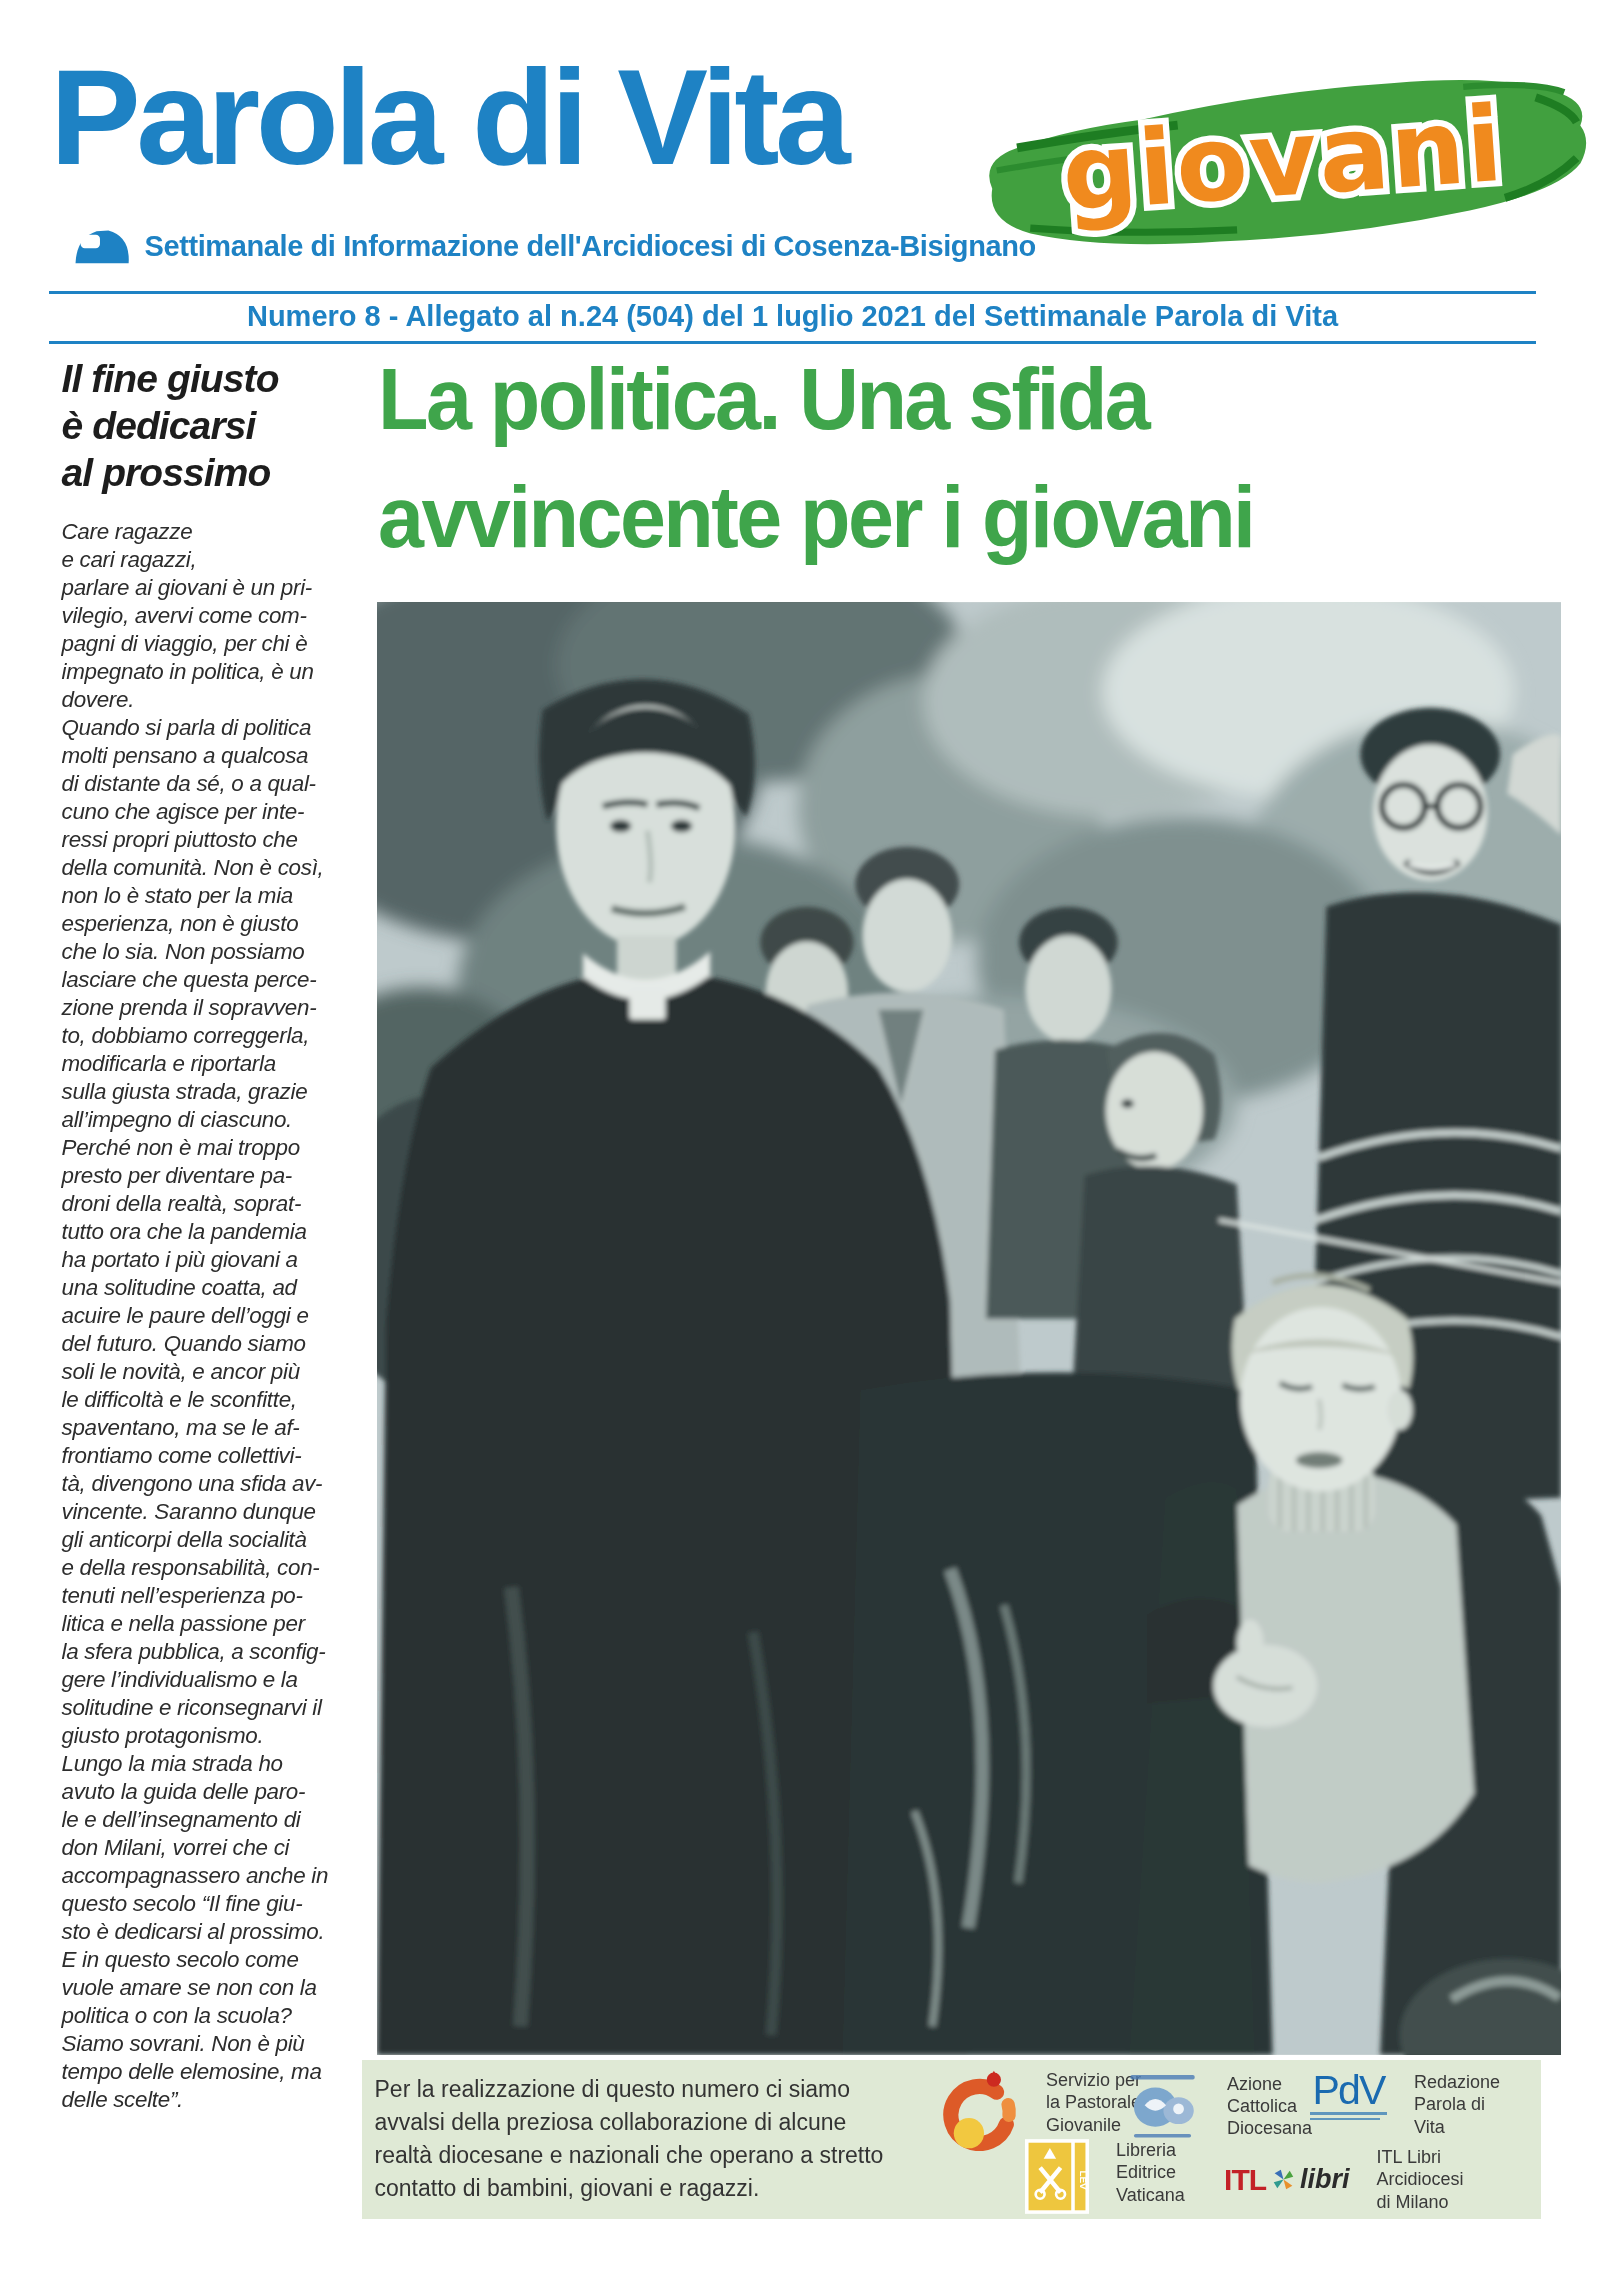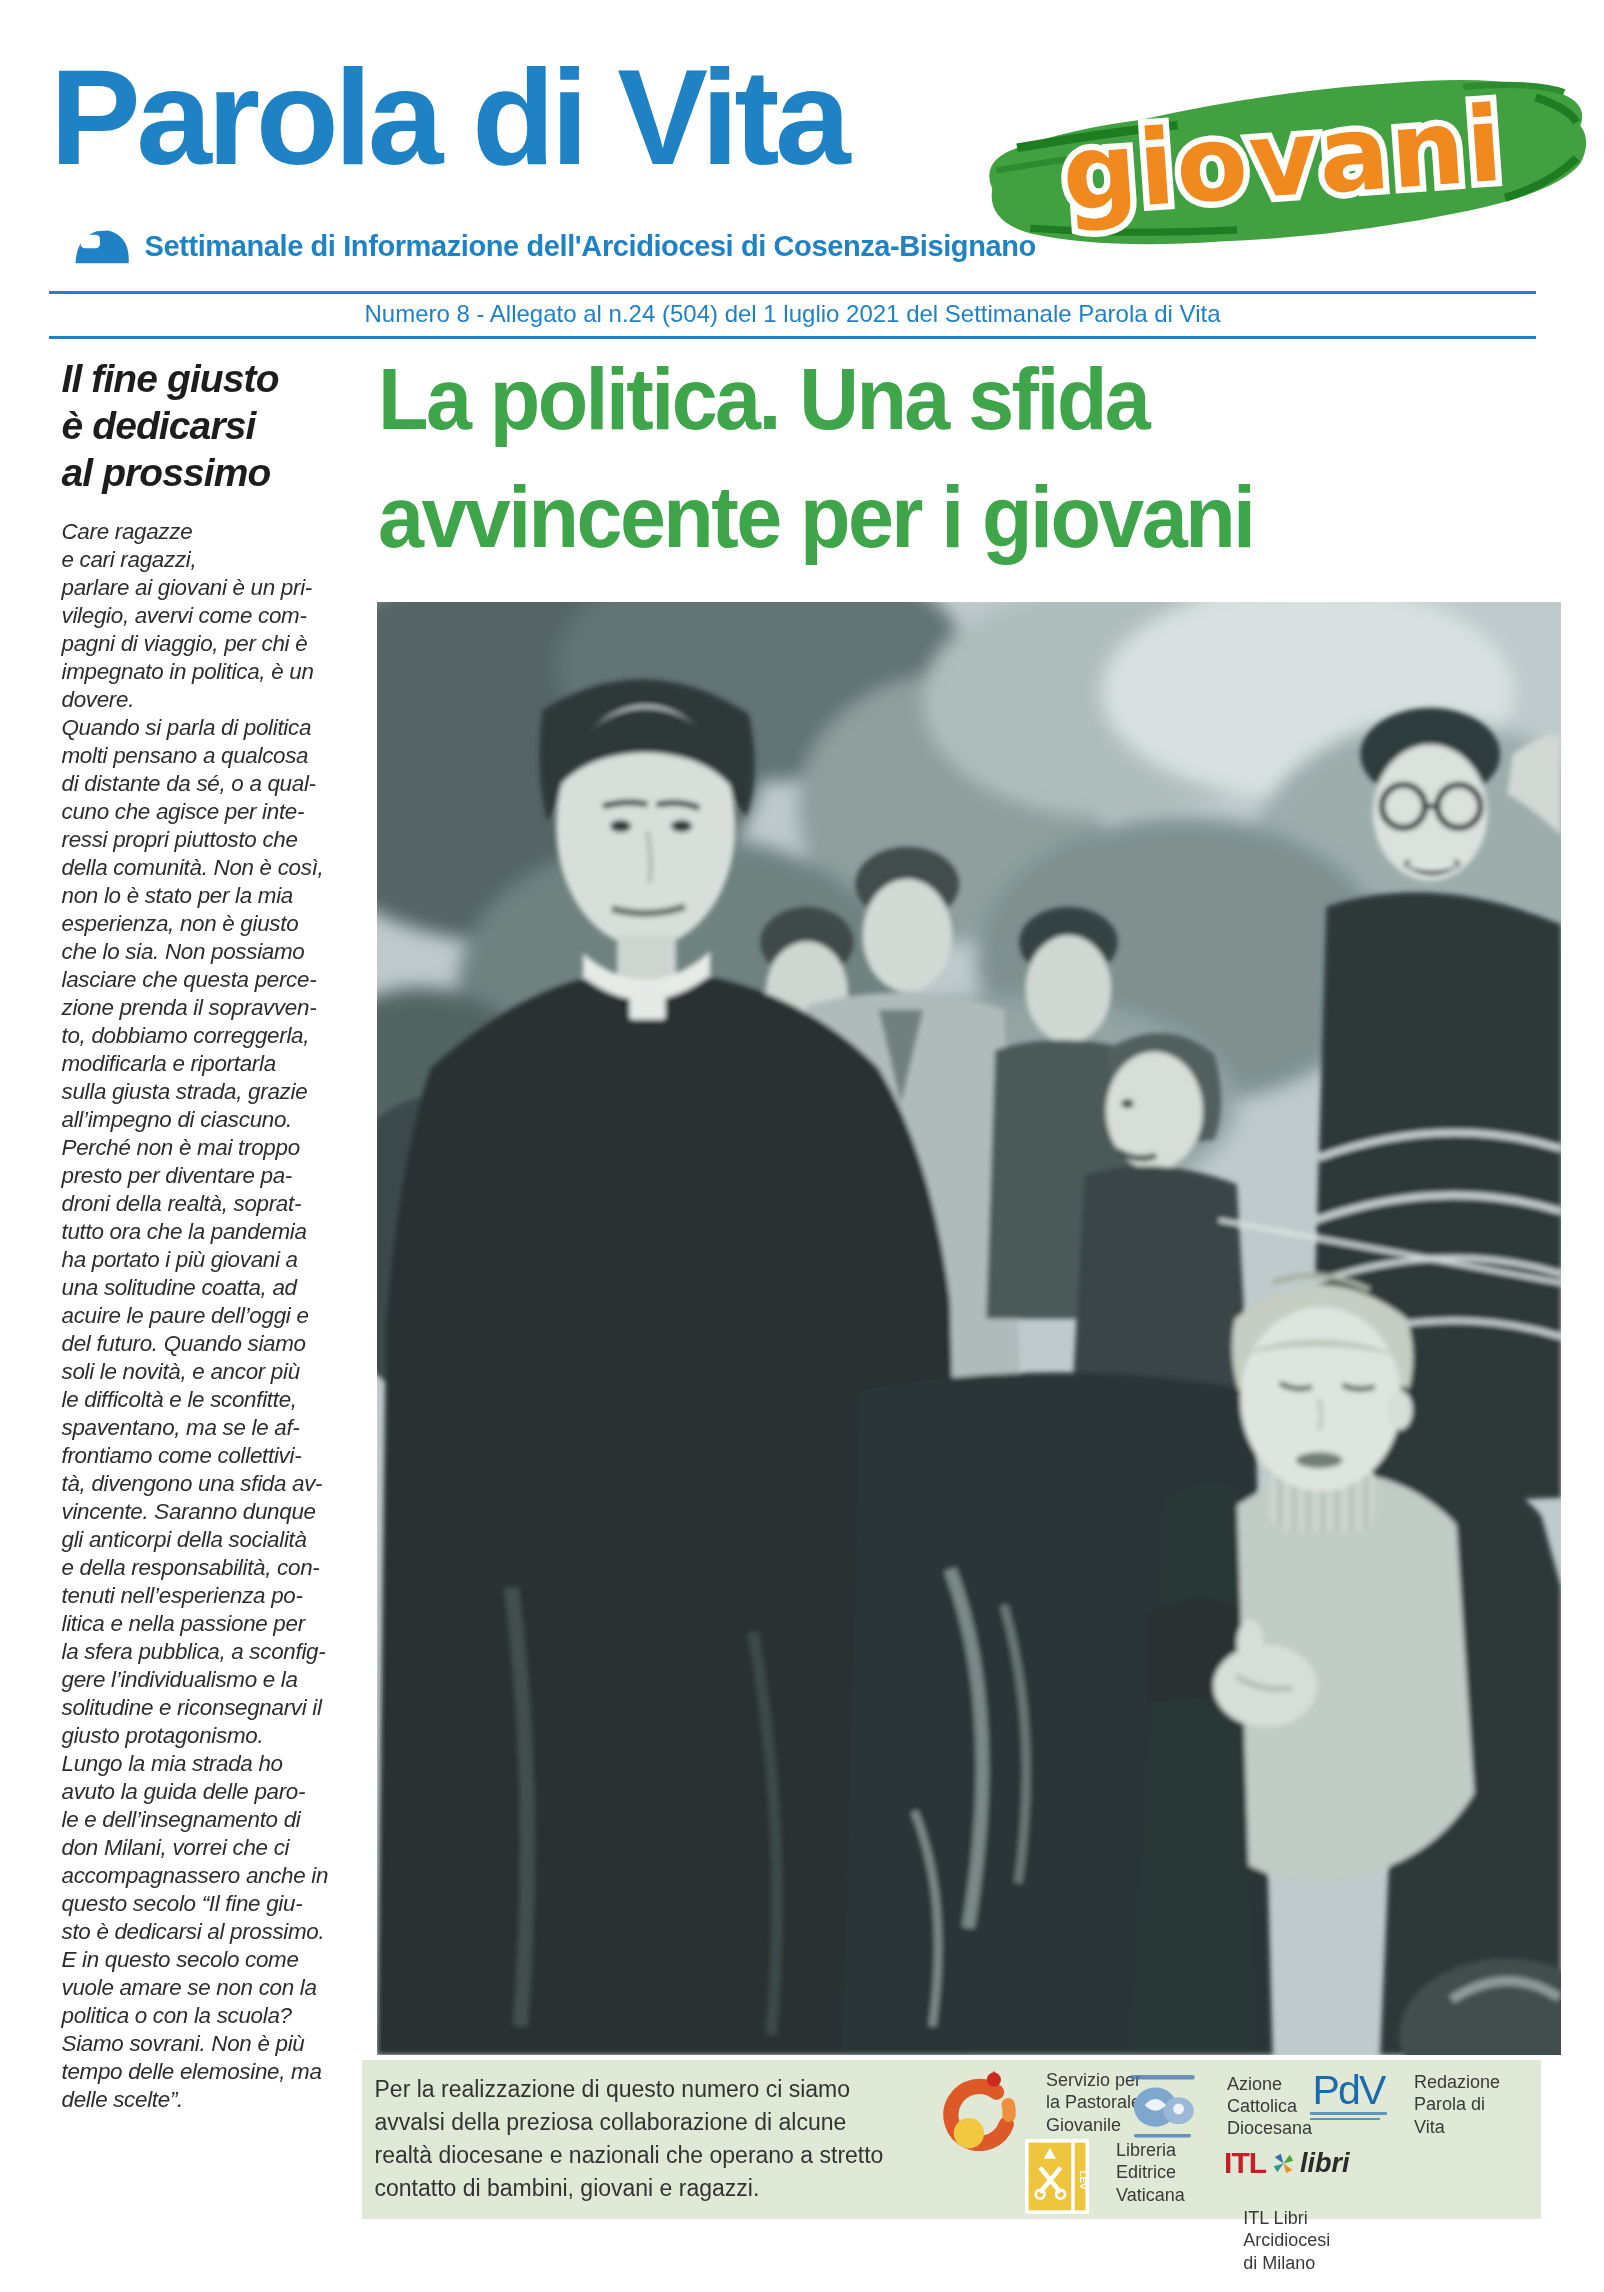--- a/index.html
+++ b/index.html
@@ -8,21 +8,21 @@
   .preline{white-space:pre-line;}
 
   
   .logo{position:absolute;left:50px;top:36px;margin:0;font-size:136px;line-height:1.2;
         font-weight:bold;letter-spacing:-4.5px;color:#1e82c4;z-index:3;}
   .brush{position:absolute;left:964px;top:47px;width:639px;height:217px;z-index:2;}
   .subtitle-row{position:absolute;left:73px;top:226px;display:flex;align-items:center;gap:12.5px;z-index:4;}
   .subtitle{font-size:29px;font-weight:bold;color:#1e82c4;letter-spacing:-0.4px;}
   .issue-bar{position:absolute;left:49px;top:291px;width:1487px;border-top:3.6px solid #1e82c4;
              border-bottom:3.6px solid #1e82c4;text-align:center;padding:6.3px 0 8px;z-index:4;}
-  .issue-bar span{font-size:24px;font-weight:normal;color:#1e82c4;}
+  .issue-bar span{font-size:29px;font-weight:bold;color:#1e82c4;}
 
   
   .left-col{position:absolute;left:49px;top:355px;width:328px;padding-left:12.5px;box-sizing:border-box;font-style:italic;}
   .left-headline{margin:0;font-size:39px;line-height:47px;font-weight:bold;color:#1d1d1d;letter-spacing:-0.9px;}
   .byline{position:relative;margin-top:23px;height:63px;}
   .byline-circle{position:absolute;left:4.5px;top:1.8px;width:57px;height:57px;border-radius:50%;background:#3b9e4d;}
   .byline-line{position:absolute;left:4.5px;top:29px;width:288px;height:3.6px;background:#3b9e4d;}
   .byline-name-top{position:absolute;left:82px;top:1.8px;font-family:"DejaVu Sans Mono",monospace;
                    font-size:19px;color:#2c2c2c;}
   .byline-name-bottom{position:absolute;left:82px;top:36px;font-family:"DejaVu Sans Mono",monospace;
@@ -34,21 +34,21 @@
                  line-height:118px;font-weight:bold;color:#3fa54b;letter-spacing:-2.7px;
                  transform:scaleX(0.95);transform-origin:left top;}
   .photo{position:absolute;left:377px;top:602px;width:1184px;height:1453px;}
 
   
   .footer-box{position:absolute;left:362px;top:2060px;width:1179px;height:159px;background:#dfe9d5;}
   .collab-text{position:absolute;left:12.5px;top:12.5px;width:582px;font-size:23px;line-height:33px;color:#333333;}
   .partner{position:absolute;display:flex;gap:27px;align-items:flex-start;}
   .partner-label{font-size:18px;line-height:22.4px;color:#3a3a3a;}
   .p1{left:580px;top:9px;}  .p2{left:763px;top:12.5px;}  .p3{left:948px;top:10.7px;}
-  .p4{left:663px;top:79px;}  .p5{left:862px;top:86px;align-items:center;flex-direction:column;}
+  .p4{left:663px;top:79px;}  .p5{left:862px;top:86px;align-items:center;}
   .pdv-word{font-size:41px;line-height:38px;font-weight:normal;color:#1a6ab0;letter-spacing:-1.8px;text-align:center;}
   .pdv-lines{margin-top:3.6px;}
   .pdv-lines div{height:2.7px;background:#1a6ab0;opacity:.65;margin-top:2.7px;}
   .itl-row{display:flex;align-items:center;gap:5.4px;}
   .itl-word{font-size:30px;font-weight:900;color:#c32127;letter-spacing:-0.9px;}
   .libri-word{font-size:27px;font-weight:700;font-style:italic;color:#2b2b2b;}
 </style>
 </head>
 <body>
 

